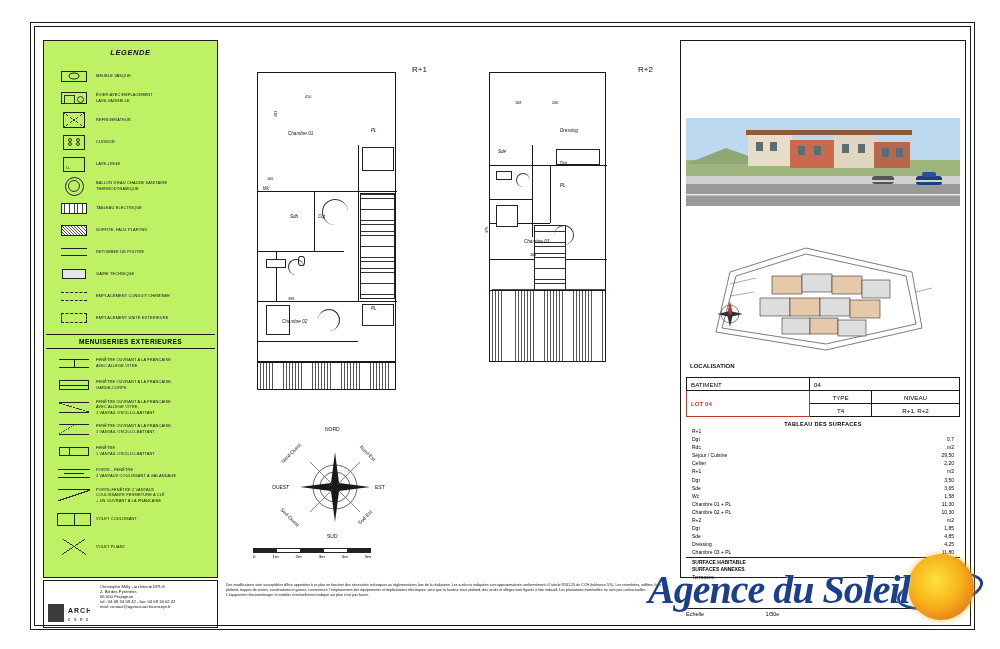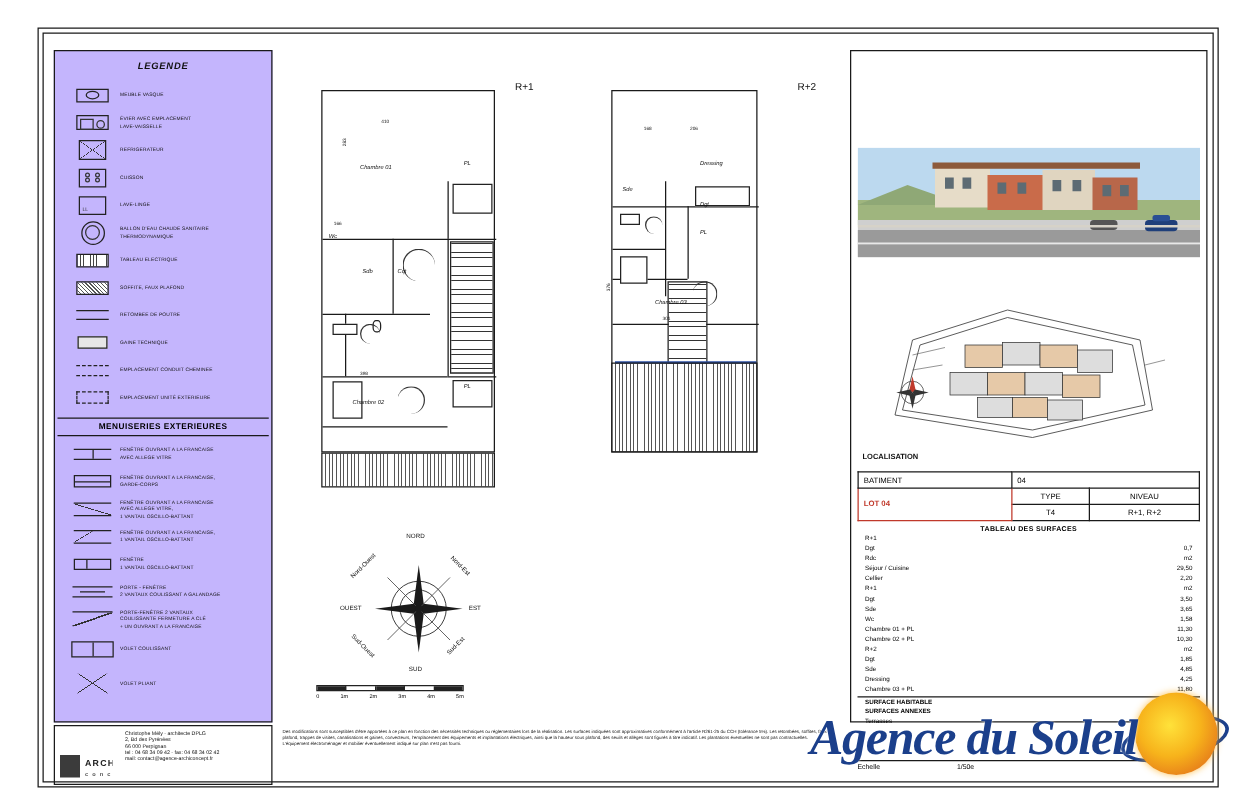--- a/index.html
+++ b/index.html
@@ -28,21 +28,21 @@
     width: 937px; height: 600px;
     border: 1px solid #1a1a1a;
   }
 
   
   .legend {
     position: absolute;
     left: 43px; top: 40px;
     width: 175px; height: 538px;
     border: 1px solid #1a1a1a;
-    background: #c4b5fd;
+    background: #bef264;
   }
   .legend-title {
     text-align: center;
     font-size: 7.5px;
     font-weight: bold;
     font-style: italic;
     letter-spacing: .6px;
     padding-top: 7px;
     color: #111;
   }

